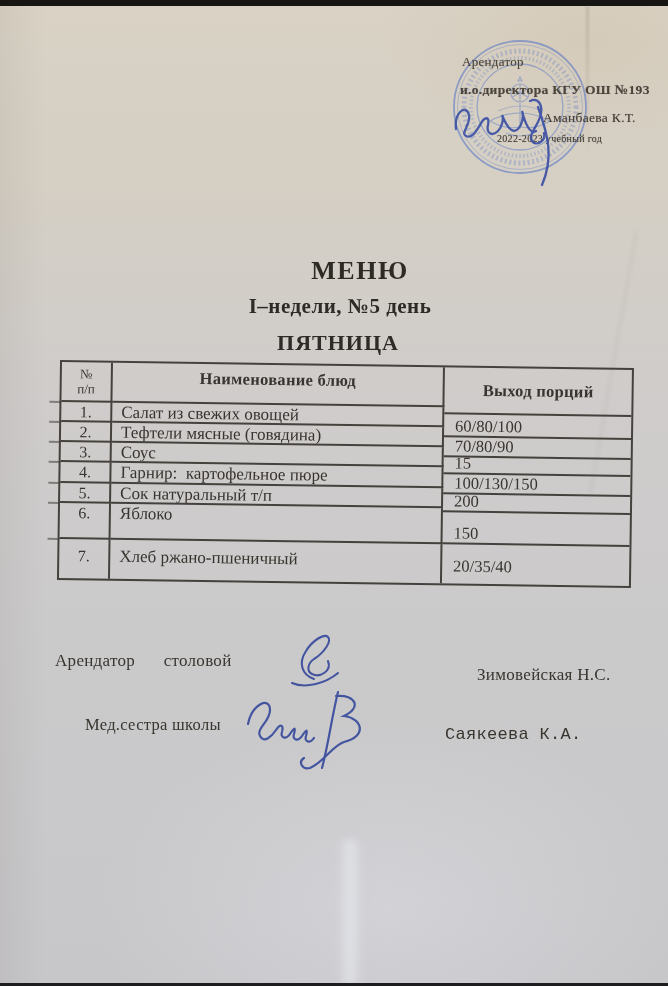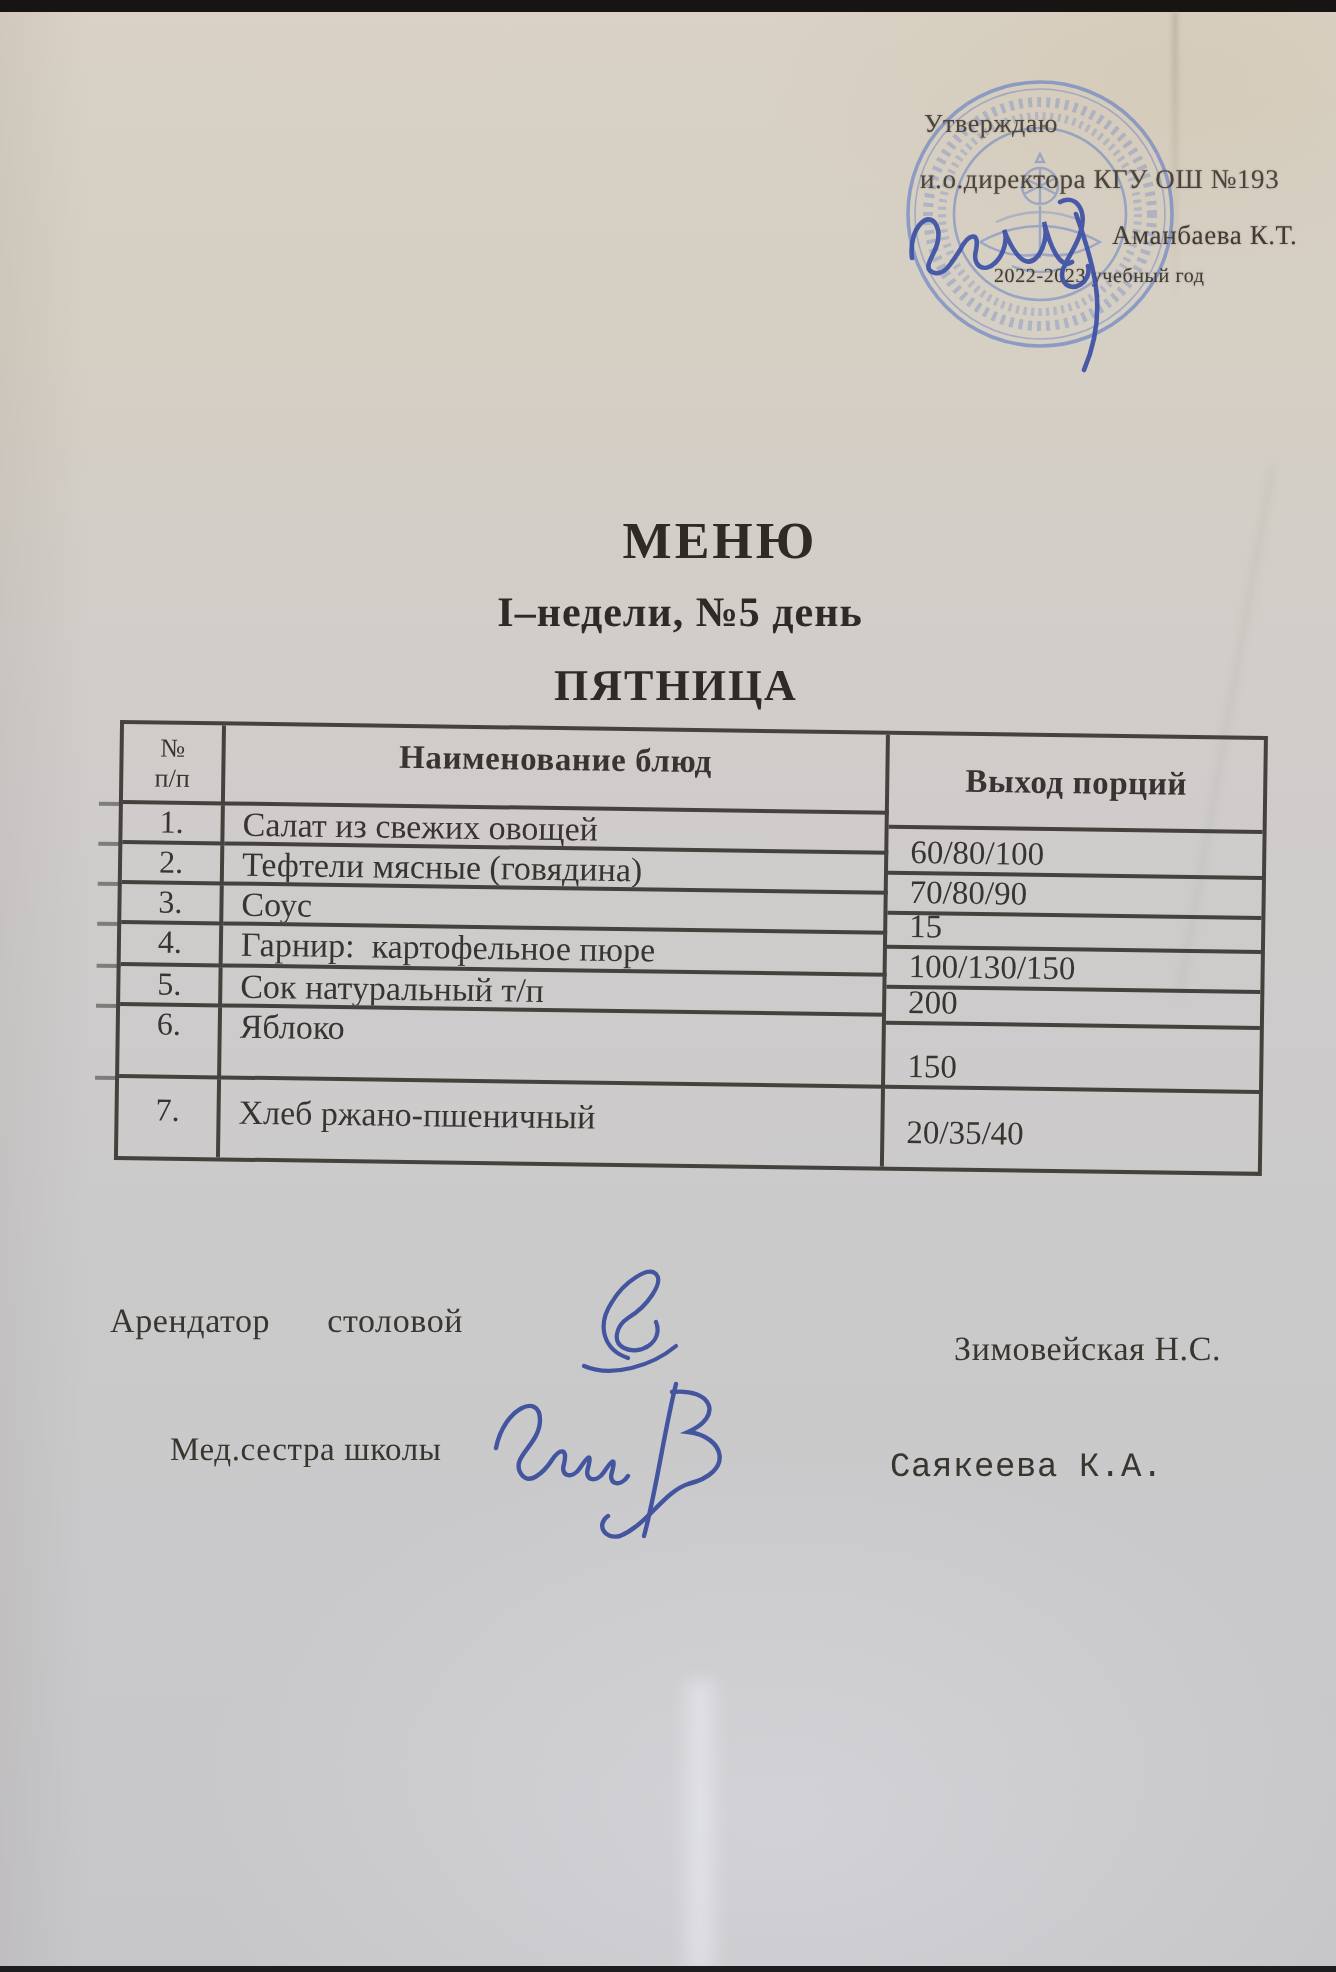--- a/index.html
+++ b/index.html
@@ -18,22 +18,22 @@
     background:linear-gradient(to bottom,rgba(120,108,92,.22),rgba(120,108,92,0));filter:blur(1px);}
   .crease-d1{position:absolute;left:612px;top:230px;width:2px;height:270px;transform:rotate(10deg);
     background:rgba(115,110,100,.14);filter:blur(2px);}
   .crease-b{position:absolute;left:338px;top:840px;width:24px;height:146px;
     background:linear-gradient(to right,transparent,rgba(242,244,250,.55),transparent);filter:blur(4px);}
 
   
   .stamp{position:absolute;left:450px;top:37px;width:140px;height:140px;opacity:.85;filter:blur(.3px);}
   .appr{position:absolute;color:#4a443c;letter-spacing:.3px;text-shadow:0 0 1px rgba(70,60,50,.35);z-index:3;}
   .appr1{left:462px;top:54px;font-size:13px;}
-  .appr2{left:460px;top:82px;font-size:13.5px;}
-  .appr3{left:543px;top:110px;font-size:13.5px;color:#403b34;margin-left:13px;}
+  .appr2{left:460px;top:82px;font-size:13.5px;font-weight:bold;}
+  .appr3{left:543px;top:110px;font-size:13.5px;color:#403b34;}
   .appr4{left:497px;top:133px;font-size:10px;color:#3e3a34;}
   .sig-stamp{position:absolute;left:452px;top:95px;width:110px;height:95px;z-index:4;}
 
   
   .titles{position:absolute;left:28px;top:0;width:640px;text-align:center;color:#2e2a26;z-index:2;}
   .t1{position:absolute;left:0;top:256px;width:100%;font-size:26px;font-weight:bold;letter-spacing:1.5px;transform:translateX(12px);}
   .t2{position:absolute;left:0;top:294px;width:100%;font-size:21px;font-weight:bold;letter-spacing:.5px;transform:translateX(-8px);}
   .t3{position:absolute;left:0;top:330px;width:100%;font-size:22px;font-weight:bold;letter-spacing:1px;transform:translateX(-10px);}
 
   
@@ -99,21 +99,21 @@
         <path d="M62,52 L78,60 M62,60 L78,52 M70,47 L70,65"></path>
         <path d="M70,40 l2,4 -4,0 z"></path>
         <path d="M40,84 Q70,68 100,84 Q85,93 70,90 Q55,93 40,84"></path>
         <path d="M70,66 L70,92"></path>
         <path d="M48,74 Q70,64 92,74" opacity=".7"></path>
         <path d="M56,96 Q70,102 84,96"></path>
       </g>
     </g>
   </svg>
 
-  <div class="appr appr1">Утверждаю</div>
+  <div class="appr appr1">Арендатор</div>
   <div class="appr appr2">и.о.директора КГУ ОШ №193</div>
   <div class="appr appr3">Аманбаева К.Т.</div>
   <div class="appr appr4">2022-2023 учебный год</div>
 
   <svg class="sig-stamp" viewBox="0 0 110 95">
     <g fill="none" stroke="#3c50a5" stroke-width="2.3" stroke-linecap="round" opacity=".92">
       <path d="M4,34 C2,18 14,8 17,20 C19,30 8,38 14,41 C20,44 24,36 28,30 C32,22 38,20 36,30 C34,38 40,42 46,36 C50,32 52,24 50,20 C54,30 60,40 66,34 C70,30 72,22 70,16 C73,28 78,40 84,36"></path>
       <path d="M78,6 C86,2 92,10 88,22 C85,32 76,40 80,46 C84,52 94,46 92,38"></path>
       <path d="M86,12 C96,40 102,62 90,90"></path>
     </g>

